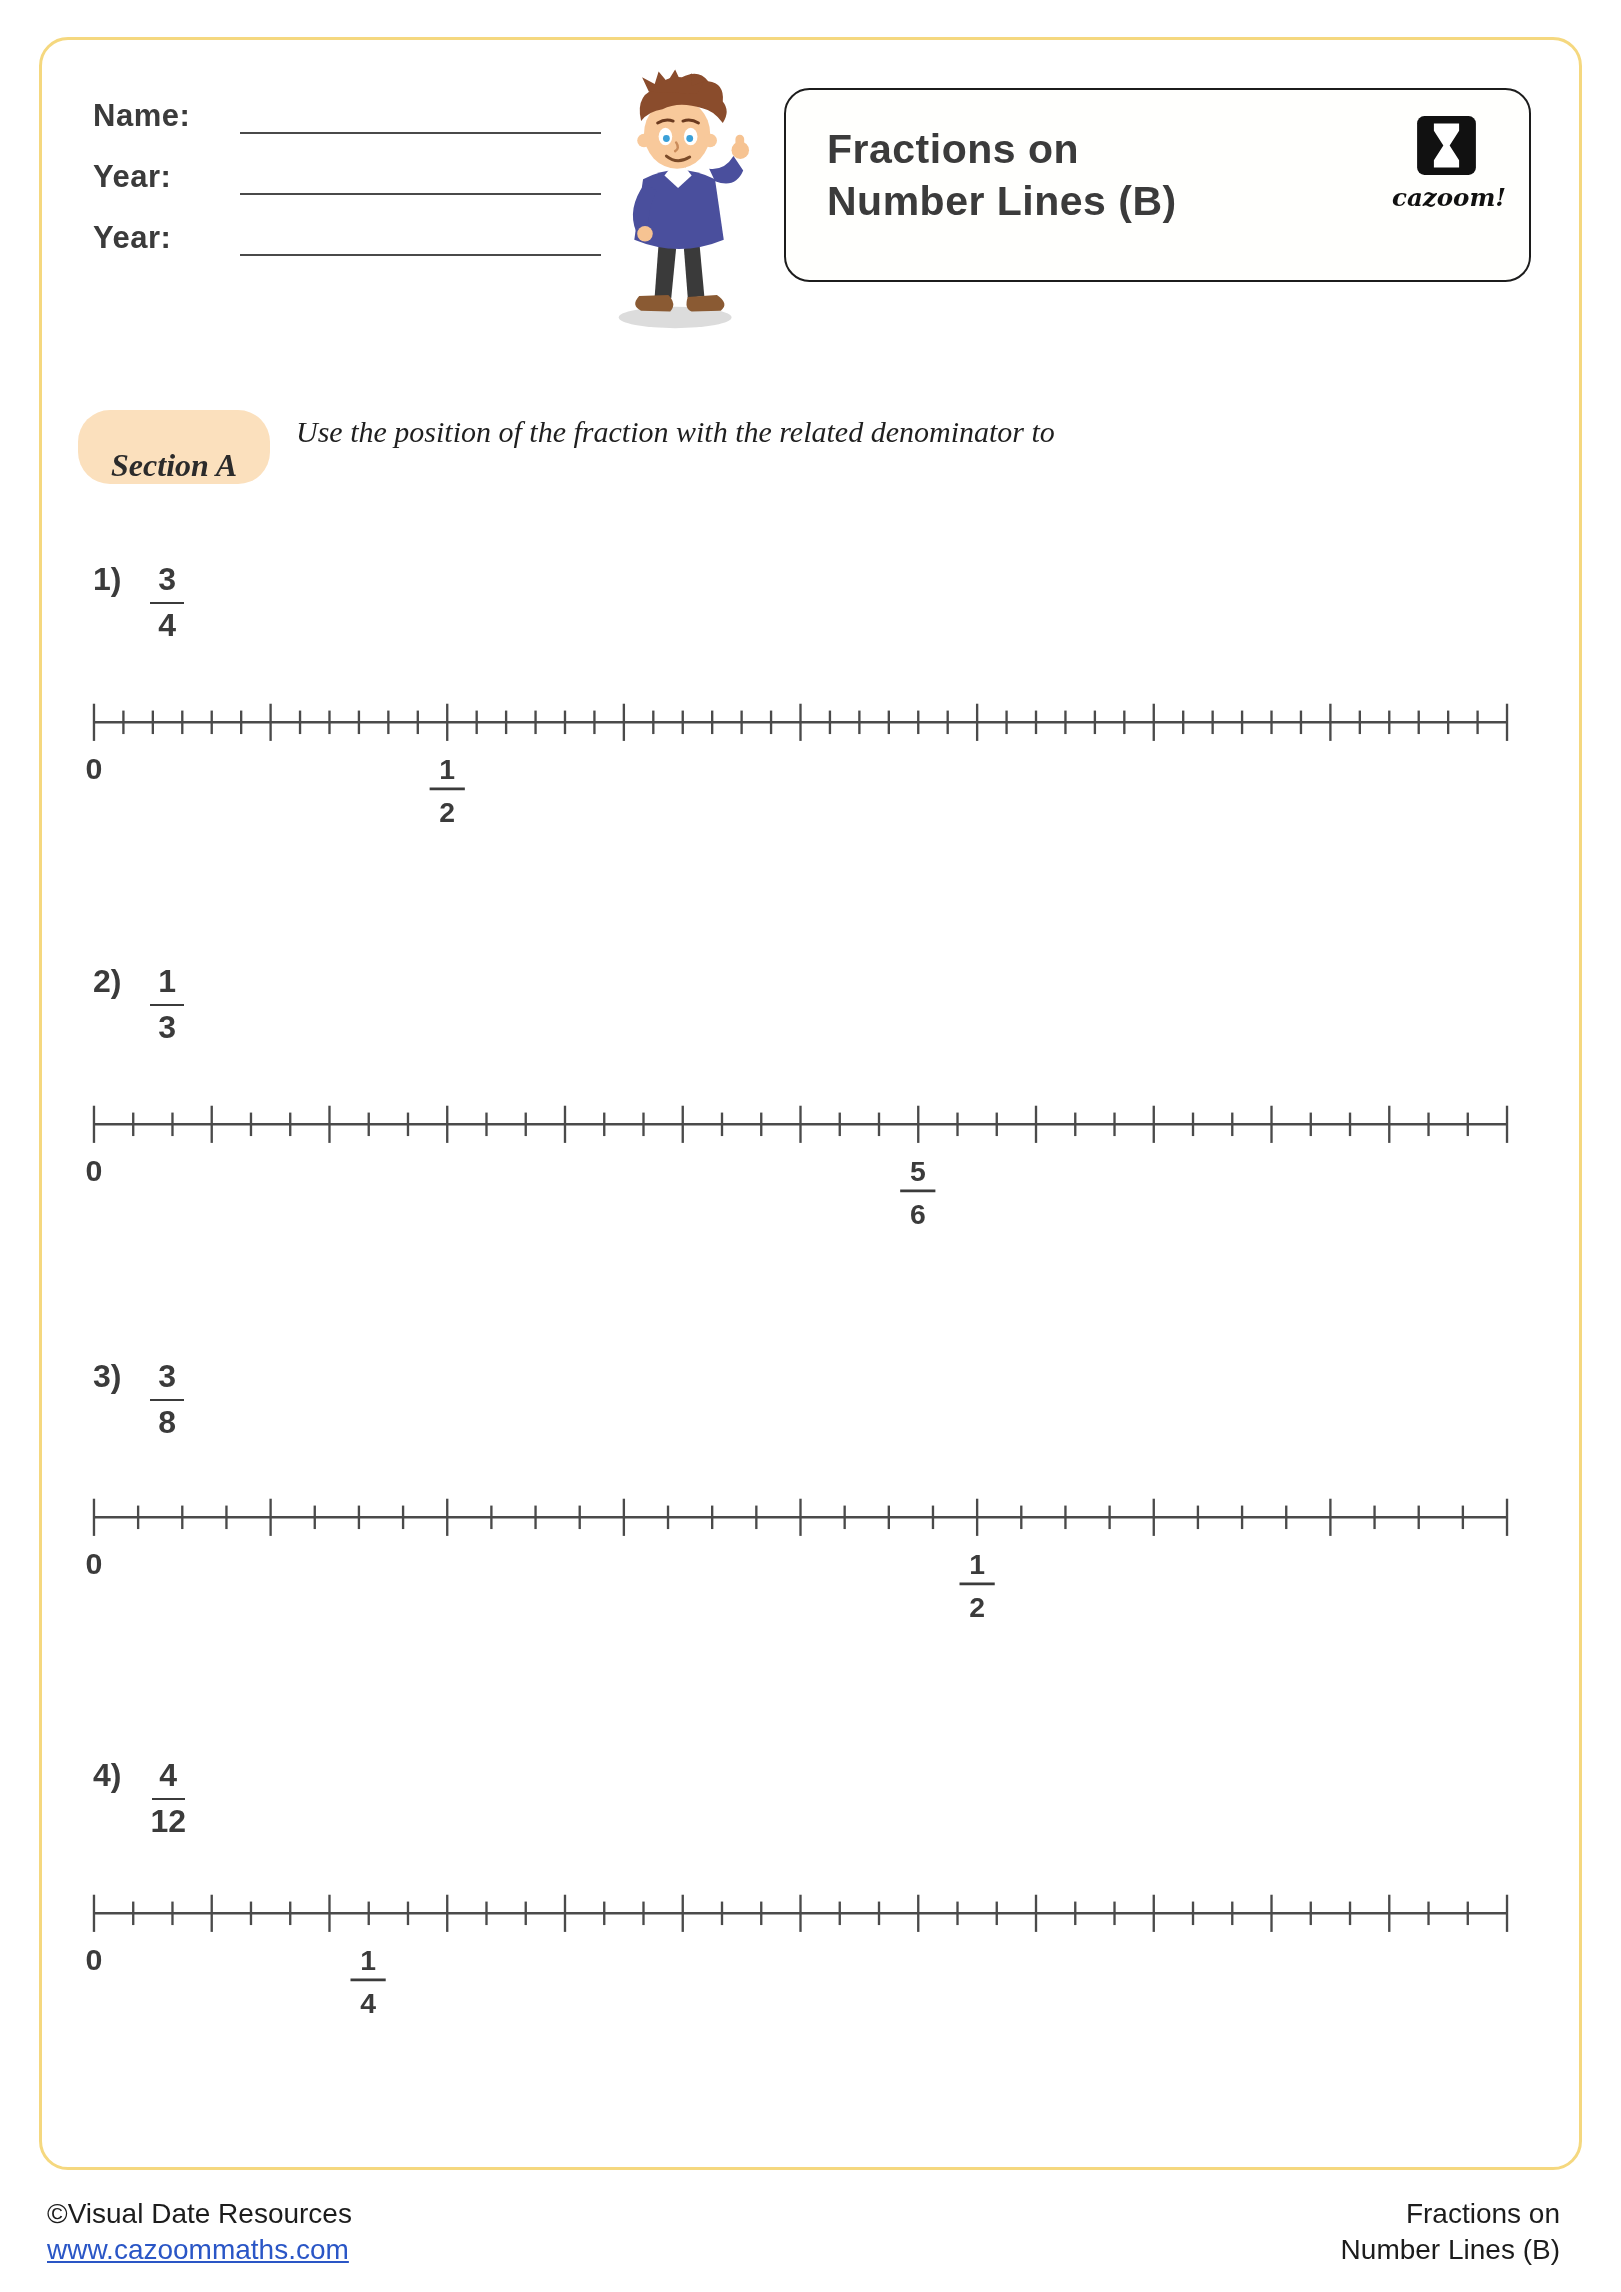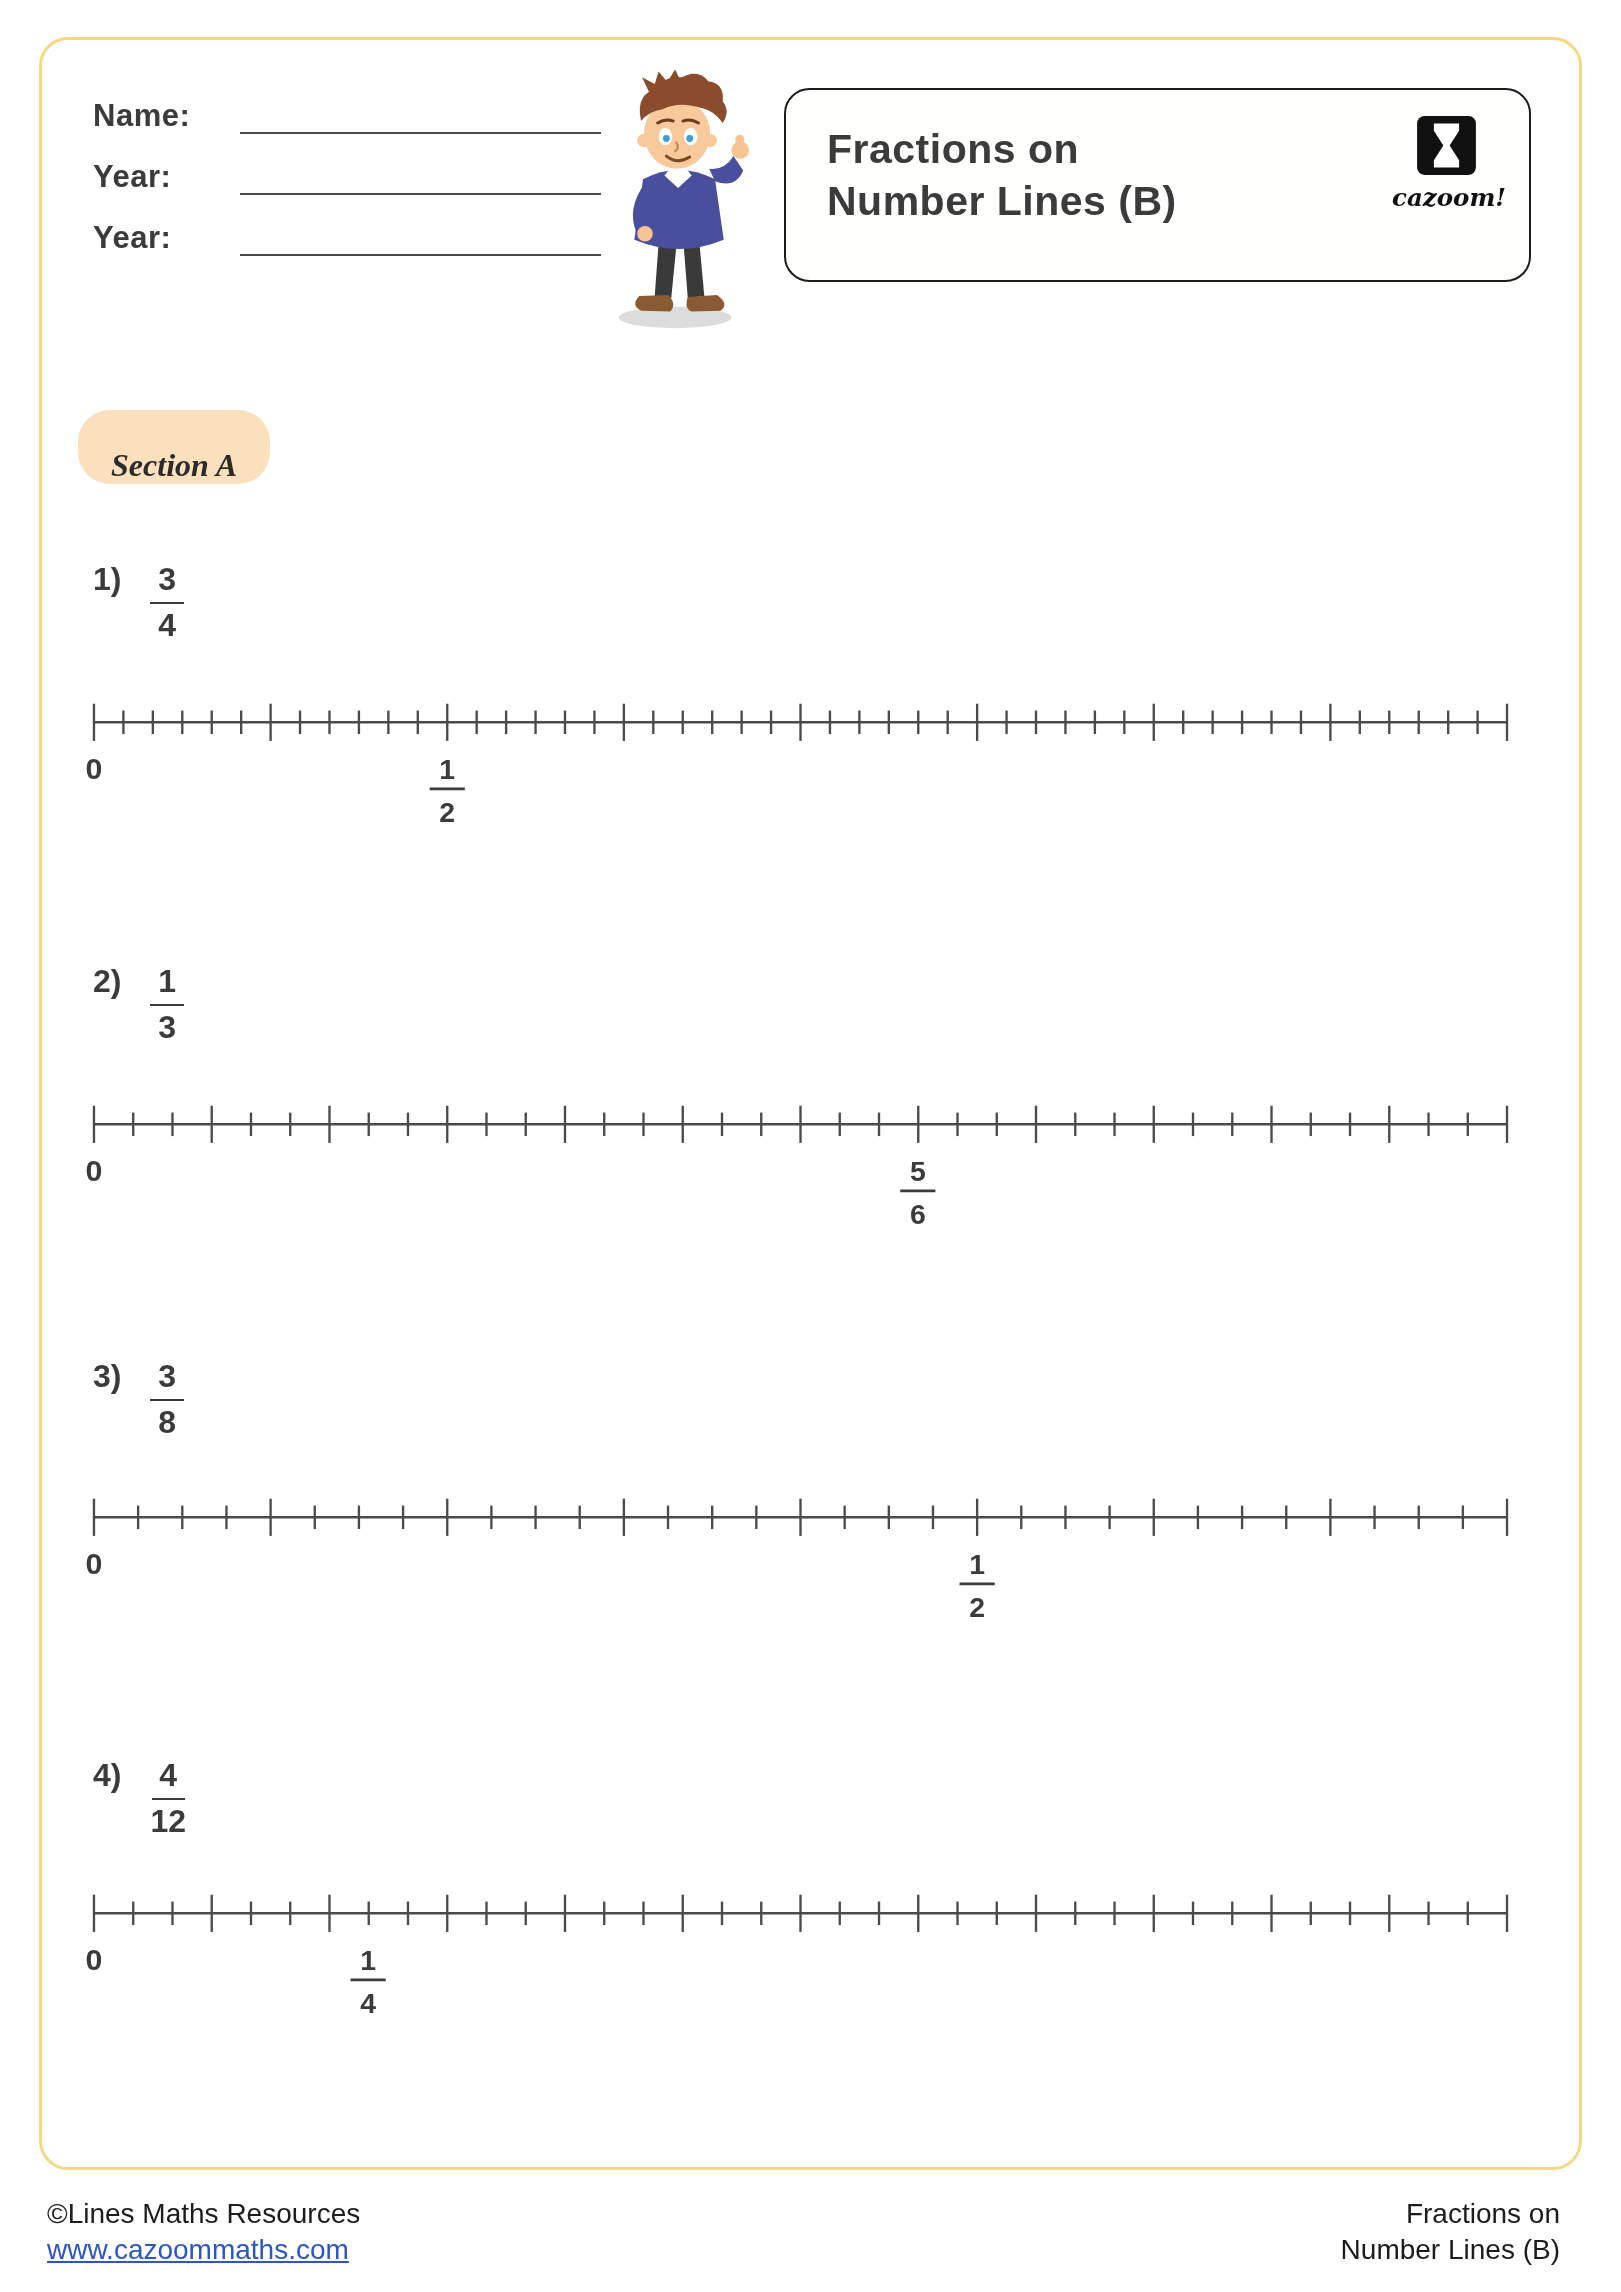--- a/index.html
+++ b/index.html
@@ -120,20 +120,21 @@
       <path d="M18 9 h24 v7 l-9 14 9 14 v7 h-24 v-7 l9-14 -9-14 Z" fill="#ffffff"></path>
     </svg>
     <div class="logo-text">cazoom!</div>
   </div>
 </div>
 
 <div class="section-badge">
   <span>Section A</span>
 </div>
 <div class="instruction">
+  <div>Use the position of the fraction with the related denominator to</div>
 </div>
 
 <div class="problem-head p1">
   <span class="problem-number">1)</span>
   <span class="frac">
     <span class="fr-num">3</span>
     <span class="fr-den">4</span>
   </span>
 </div>
 <div class="numberline nl1"><svg viewBox="0 0 1464 140" width="1435" height="137">
@@ -339,20 +340,20 @@
       <line x1="1373.7777777777778" y1="20" x2="1373.7777777777778" y2="44" stroke="#4a4a4a" stroke-width="2.4"></line>
       <line x1="1413.888888888889" y1="20" x2="1413.888888888889" y2="44" stroke="#4a4a4a" stroke-width="2.4"></line>
       <line x1="1454" y1="13" x2="1454" y2="51" stroke="#4a4a4a" stroke-width="2.4"></line>
       <text x="10" y="90" text-anchor="middle" class="nl-text nl-zero">0</text>
       <text x="290.136" y="90" text-anchor="middle" class="nl-text nl-frac">1</text>
       <line x1="272.136" y1="100" x2="308.136" y2="100" stroke="#3b3b3b" stroke-width="3"></line>
       <text x="290.136" y="134" text-anchor="middle" class="nl-text nl-frac">4</text>
     </svg></div>
 
 <div class="footer-left">
-  <div>©Lines Maths Resources</div>
+  <div>©Visual Date Resources</div>
   <div><a href="#">www.cazoommaths.com</a></div>
 </div>
 <div class="footer-right">
   <div>Fractions on</div>
   <div>Number Lines (B)</div>
 </div>
 
 
 </body></html>

